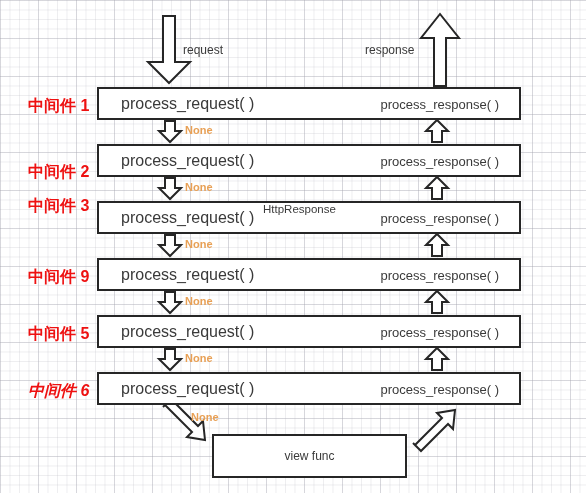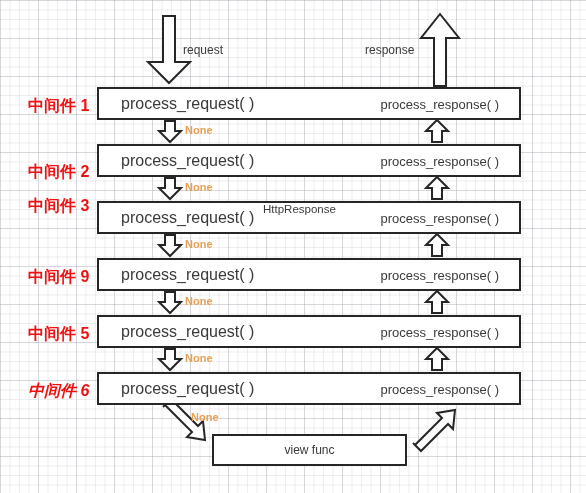--- a/index.html
+++ b/index.html
@@ -68,21 +68,21 @@
     transform: translateY(-50%);
     font-size: 13px;
     color: #3a3a3a;
     white-space: nowrap;
   }
   .view-box {
     position: absolute;
     left: 212px;
     top: 434px;
     width: 195px;
-    height: 32px;
+    height: 44px;
     border: 2px solid #262626;
     background: #ffffff;
     box-sizing: border-box;
     display: flex;
     align-items: center;
     justify-content: center;
   }
   .view-box span {
     font-size: 12px;
     color: #3a3a3a;

